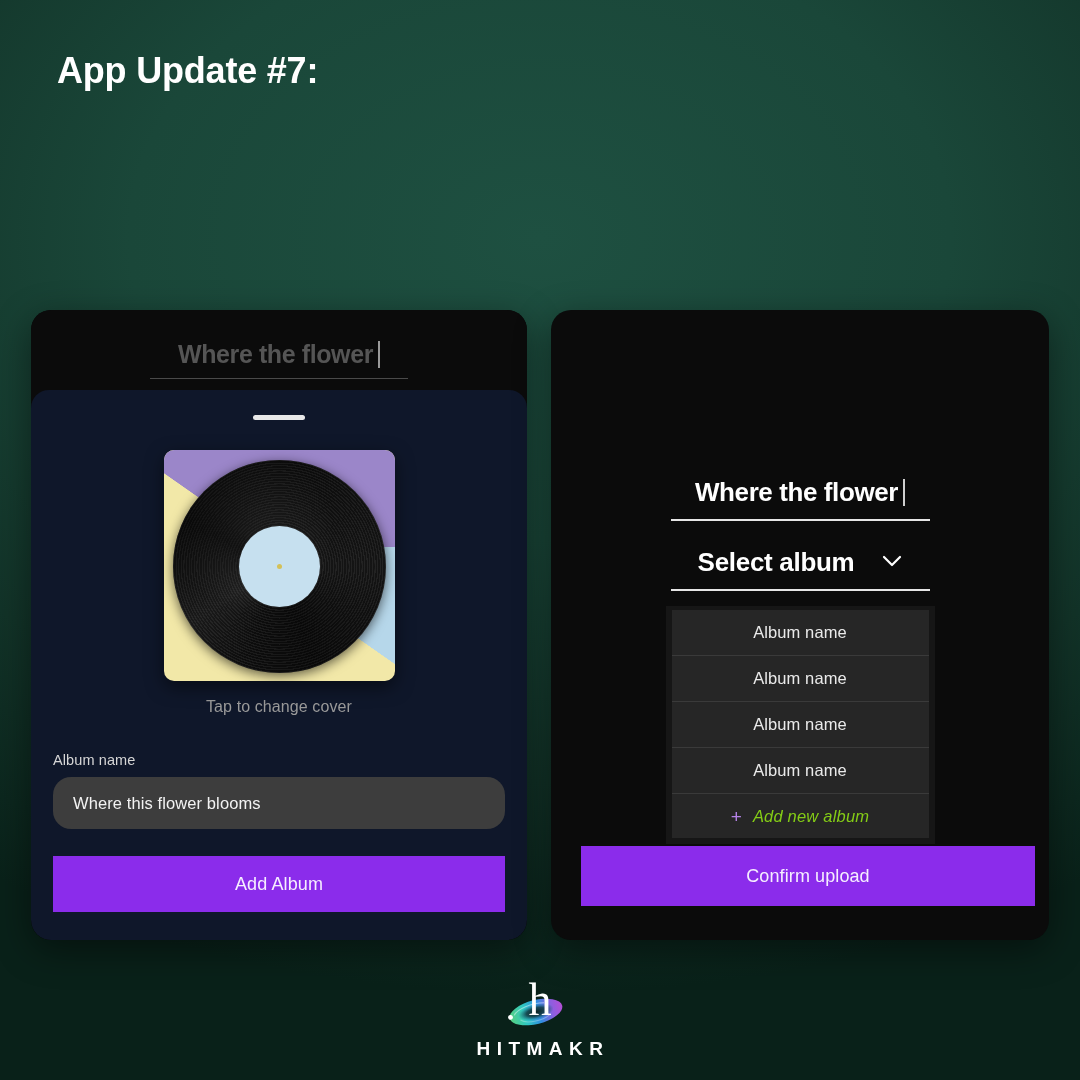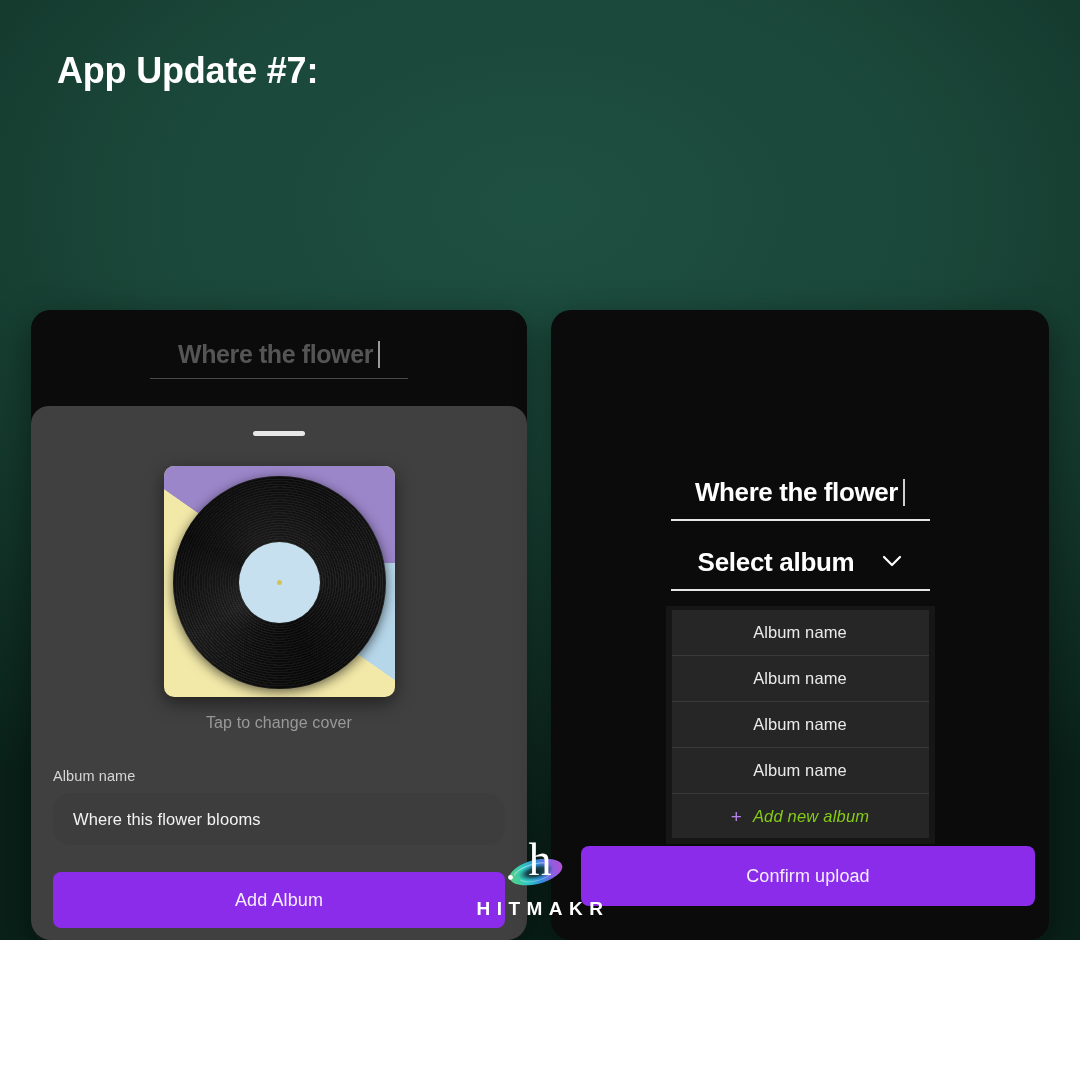--- a/index.html
+++ b/index.html
@@ -5,21 +5,21 @@
   * { margin:0; padding:0; box-sizing:border-box; }
 
   html, body {
     width:1080px; height:1080px;
     overflow:hidden;
     font-family:"Liberation Sans", sans-serif;
   }
 
   #stage {
     position:relative;
-    width:1080px; height:940px;
+    width:1080px; height:1080px;
     background:
       radial-gradient(ellipse 95% 70% at 50% 22%, #1e5041 0%, #1a4739 40%, #123328 72%, #092119 100%),
       #0b241c;
     overflow:hidden;
   }
 
   
   .headline-wrap {
     position:absolute;
     left:57px; top:48px; width:940px;
@@ -71,22 +71,22 @@
   }
   .caret {
     display:inline-block;
     width:2px; height:27px;
     background:#cfcfcf;
     margin-left:5px;
   }
   .caret.dim { background:#9a9a9a; }
 
   .sheet {
-    position:absolute; left:0; top:96px; width:100%; height:550px;
-    background:#404040;
+    position:absolute; left:0; top:80px; width:100%; height:550px;
+    background:#0f172a;
     border-radius:18px 18px 20px 20px;
   }
   .drag-handle {
     width:52px; height:5px; border-radius:3px;
     background:#e8e8e8;
     margin:25px auto 0 auto;
   }
 
   
   .cover {
@@ -177,21 +177,21 @@
   .text-input-value {
     font-size:16.5px;
     color:#f2f2f2;
     letter-spacing:0.1px;
   }
 
   .primary-btn {
     margin:27px 22px 0 22px;
     height:56px;
     background:#8b2ceb;
-    border-radius:8px;
+    border-radius:0;
     display:flex; align-items:center; justify-content:center;
     border:none; cursor:pointer;
     width:calc(100% - 44px);
   }
   .primary-btn-text {
     font-size:18px;
     color:#f6eeff;
     letter-spacing:0.1px;
   }
 

